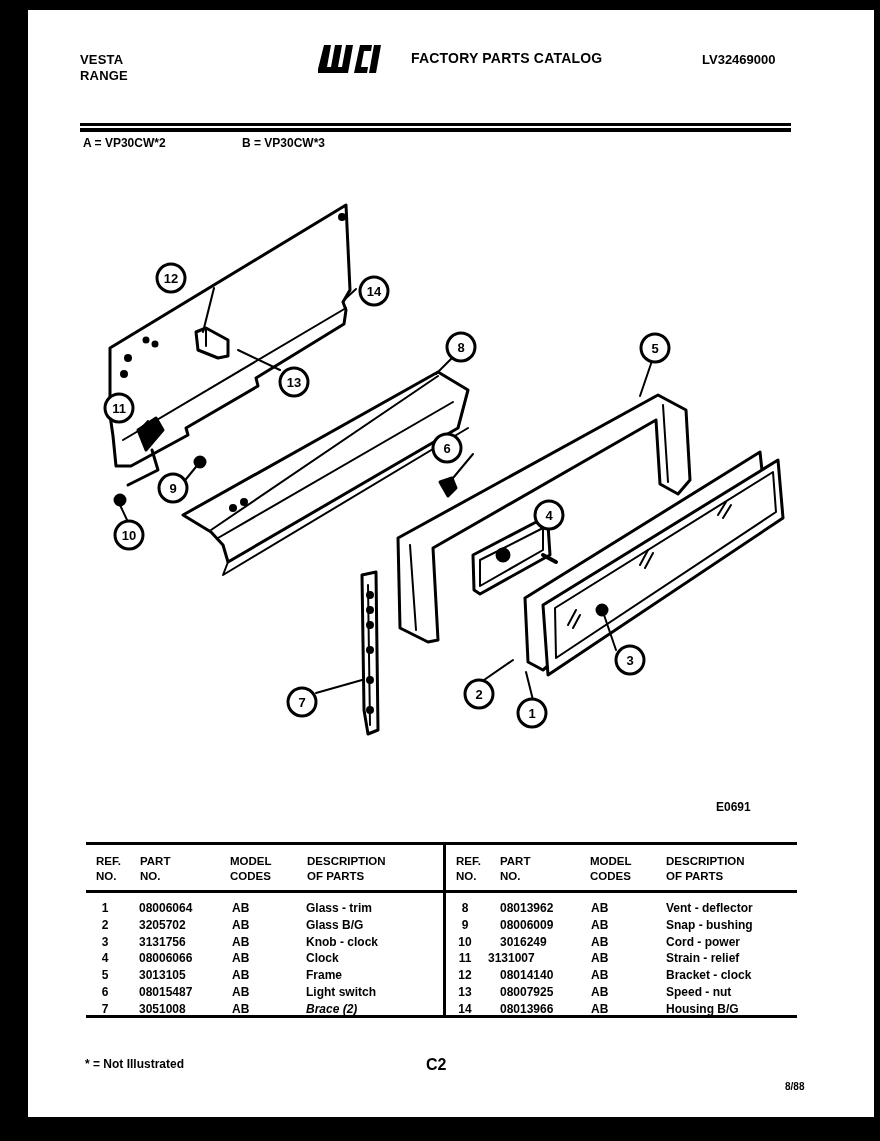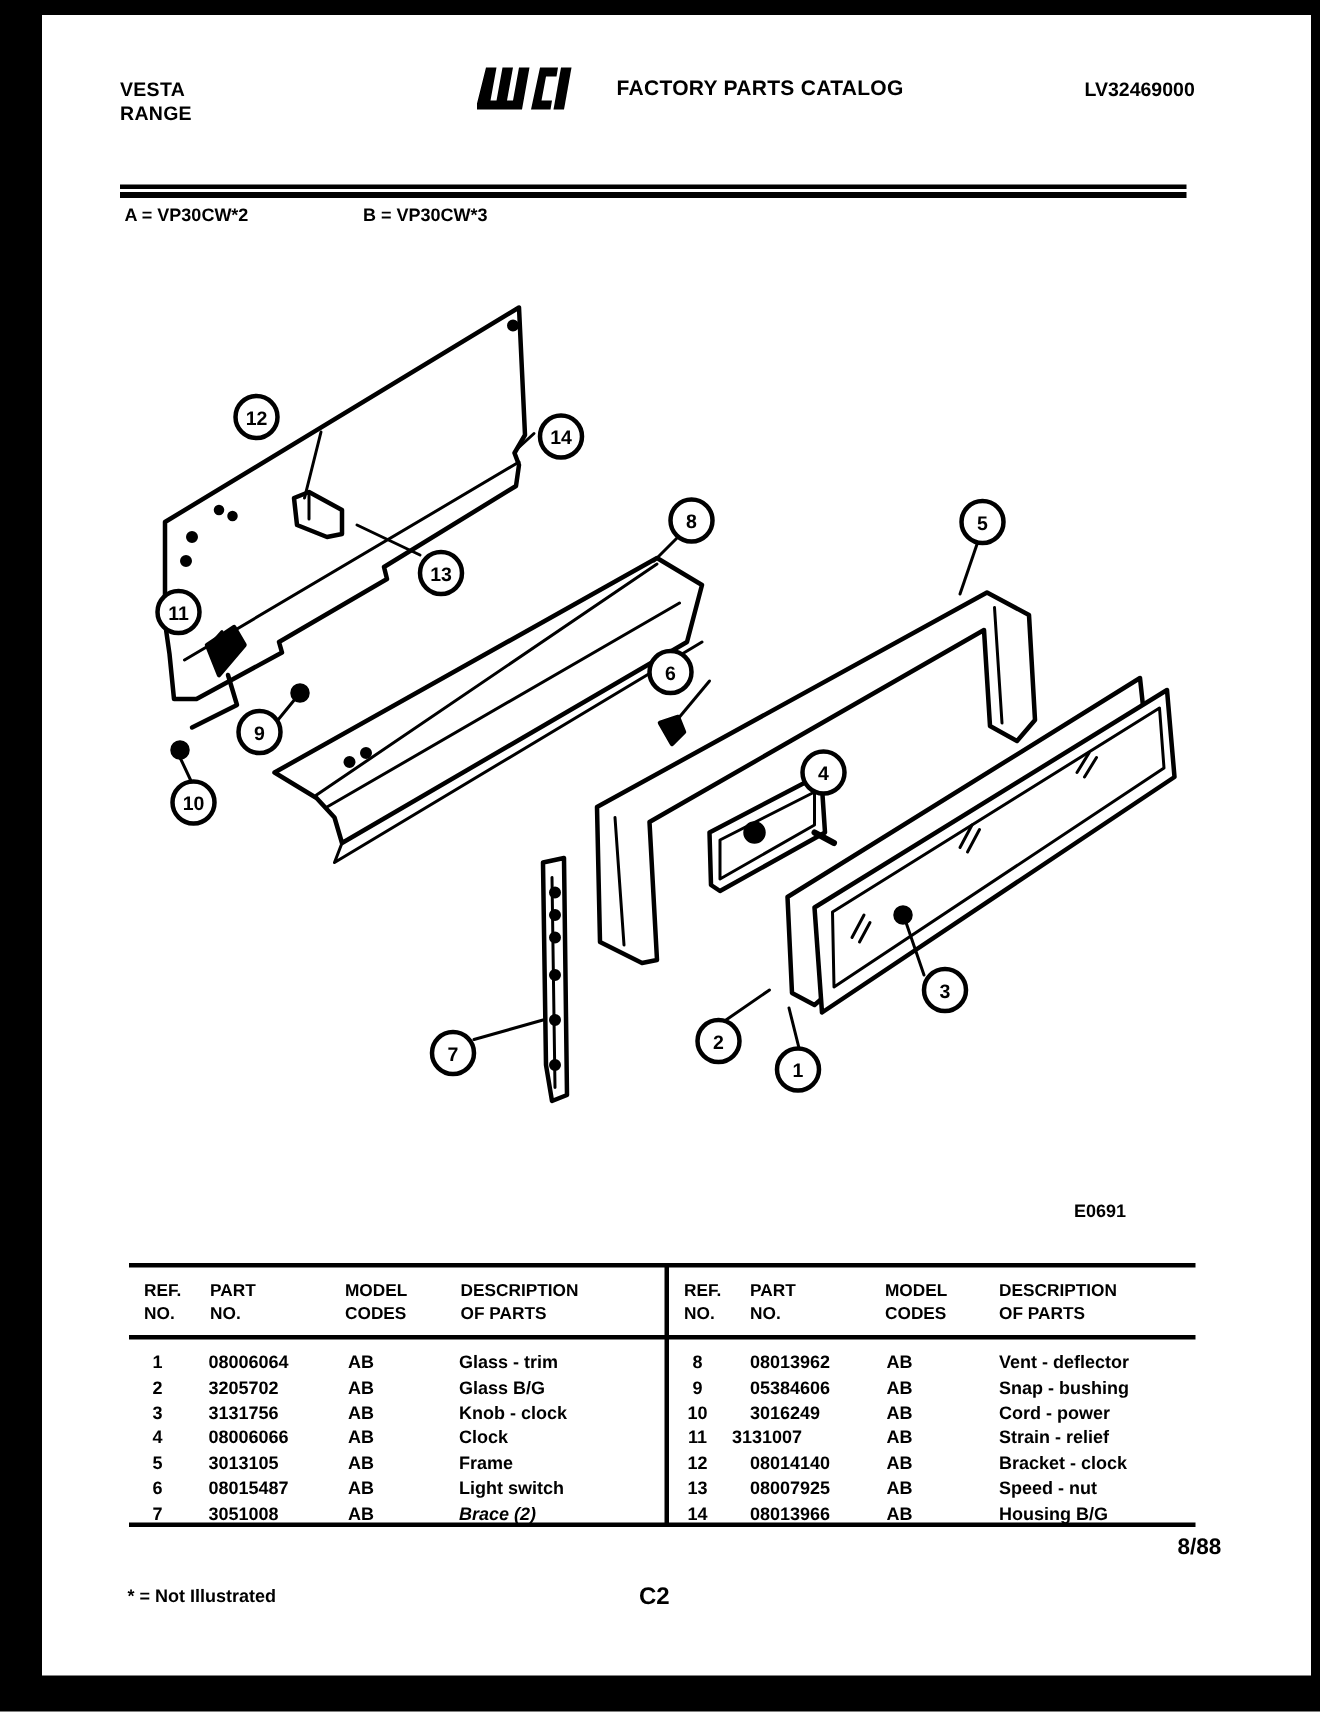--- a/index.html
+++ b/index.html
@@ -10,41 +10,41 @@
     color: #000;
   }
   .page {
     position: absolute; left: 28px; top: 10px; width: 846px; height: 1107px;
     background: #fff;
   }
   .abs { position: absolute; }
   .hdr-brand { left: 52px; top: 42px; font-size: 13px; font-weight: bold; line-height: 16px; letter-spacing: 0.2px; }
   .logo { left: 290px; top: 33px; }
   .catalog-title { left: 357px; top: 40px; font-size: 14px; font-weight: bold; letter-spacing: 0.2px; margin-left: 26px; }
-  .catalog-id { left: 674px; top: 42px; font-size: 13px; font-weight: bold; margin-left: 21px; }
+  .catalog-id { left: 674px; top: 42px; font-size: 13px; font-weight: bold; }
   .rule-top { left: 52px; top: 113px; width: 711px; height: 3px; background: #000; }
   .rule-top2 { left: 52px; top: 118px; width: 711px; height: 4px; background: #000; }
   .model-a { left: 55px; top: 126px; font-size: 12px; font-weight: bold; }
   .model-b { left: 214px; top: 126px; font-size: 12px; font-weight: bold; }
   .diagram { left: 0; top: 150px; }
   .diagram-code { left: 688px; top: 790px; font-size: 12px; font-weight: bold; }
 
   .parts-table { left: 58px; top: 832px; width: 711px; height: 176px; }
   .t-rule { position: absolute; left: 0; width: 711px; background: #000; }
   .t-divider { position: absolute; left: 357px; top: 0; width: 3px; height: 176px; background: #000; }
   .t-half { position: absolute; top: 0; width: 355px; height: 176px; }
   .th { position: absolute; top: 12px; font-size: 11.5px; font-weight: bold; line-height: 15px; }
   .rows { position: absolute; top: 58px; left: 0; width: 355px; }
   .row { position: relative; height: 16.8px; font-size: 12px; font-weight: bold; line-height: 16px; }
   .row span { position: absolute; top: 0; }
   .c-ref { width: 22px; text-align: center; }
 
   .foot-note { left: 57px; top: 1047px; font-size: 12px; font-weight: bold; }
   .foot-page { left: 398px; top: 1046px; font-size: 16px; font-weight: bold; }
-  .foot-date { left: 737px; top: 1013px; font-size: 15px; font-weight: bold; padding-left: 20px; }
+  .foot-date { left: 737px; top: 1071px; font-size: 10px; font-weight: bold; padding-left: 20px; }
   .callout-text { font-family: "Liberation Sans", sans-serif; font-weight: bold; font-size: 13px; }
 </style>
 </head>
 <body>
 
 <div class="page">
 
   <div class="abs hdr-brand">
     <div>VESTA</div>
     <div>RANGE</div>
@@ -313,21 +313,21 @@
       </div>
       <div class="rows">
         <div class="row">
             <span class="c-ref" style="left:6px;">8</span>
             <span style="left:52px;">08013962</span>
             <span style="left:143px;">AB</span>
             <span style="left:218px;">Vent - deflector</span>
           </div>
         <div class="row">
             <span class="c-ref" style="left:6px;">9</span>
-            <span style="left:52px;">05384606</span>
+            <span style="left:52px;">08006009</span>
             <span style="left:143px;">AB</span>
             <span style="left:218px;">Snap - bushing</span>
           </div>
         <div class="row">
             <span class="c-ref" style="left:6px;">10</span>
             <span style="left:52px;">3016249</span>
             <span style="left:143px;">AB</span>
             <span style="left:218px;">Cord - power</span>
           </div>
         <div class="row">

